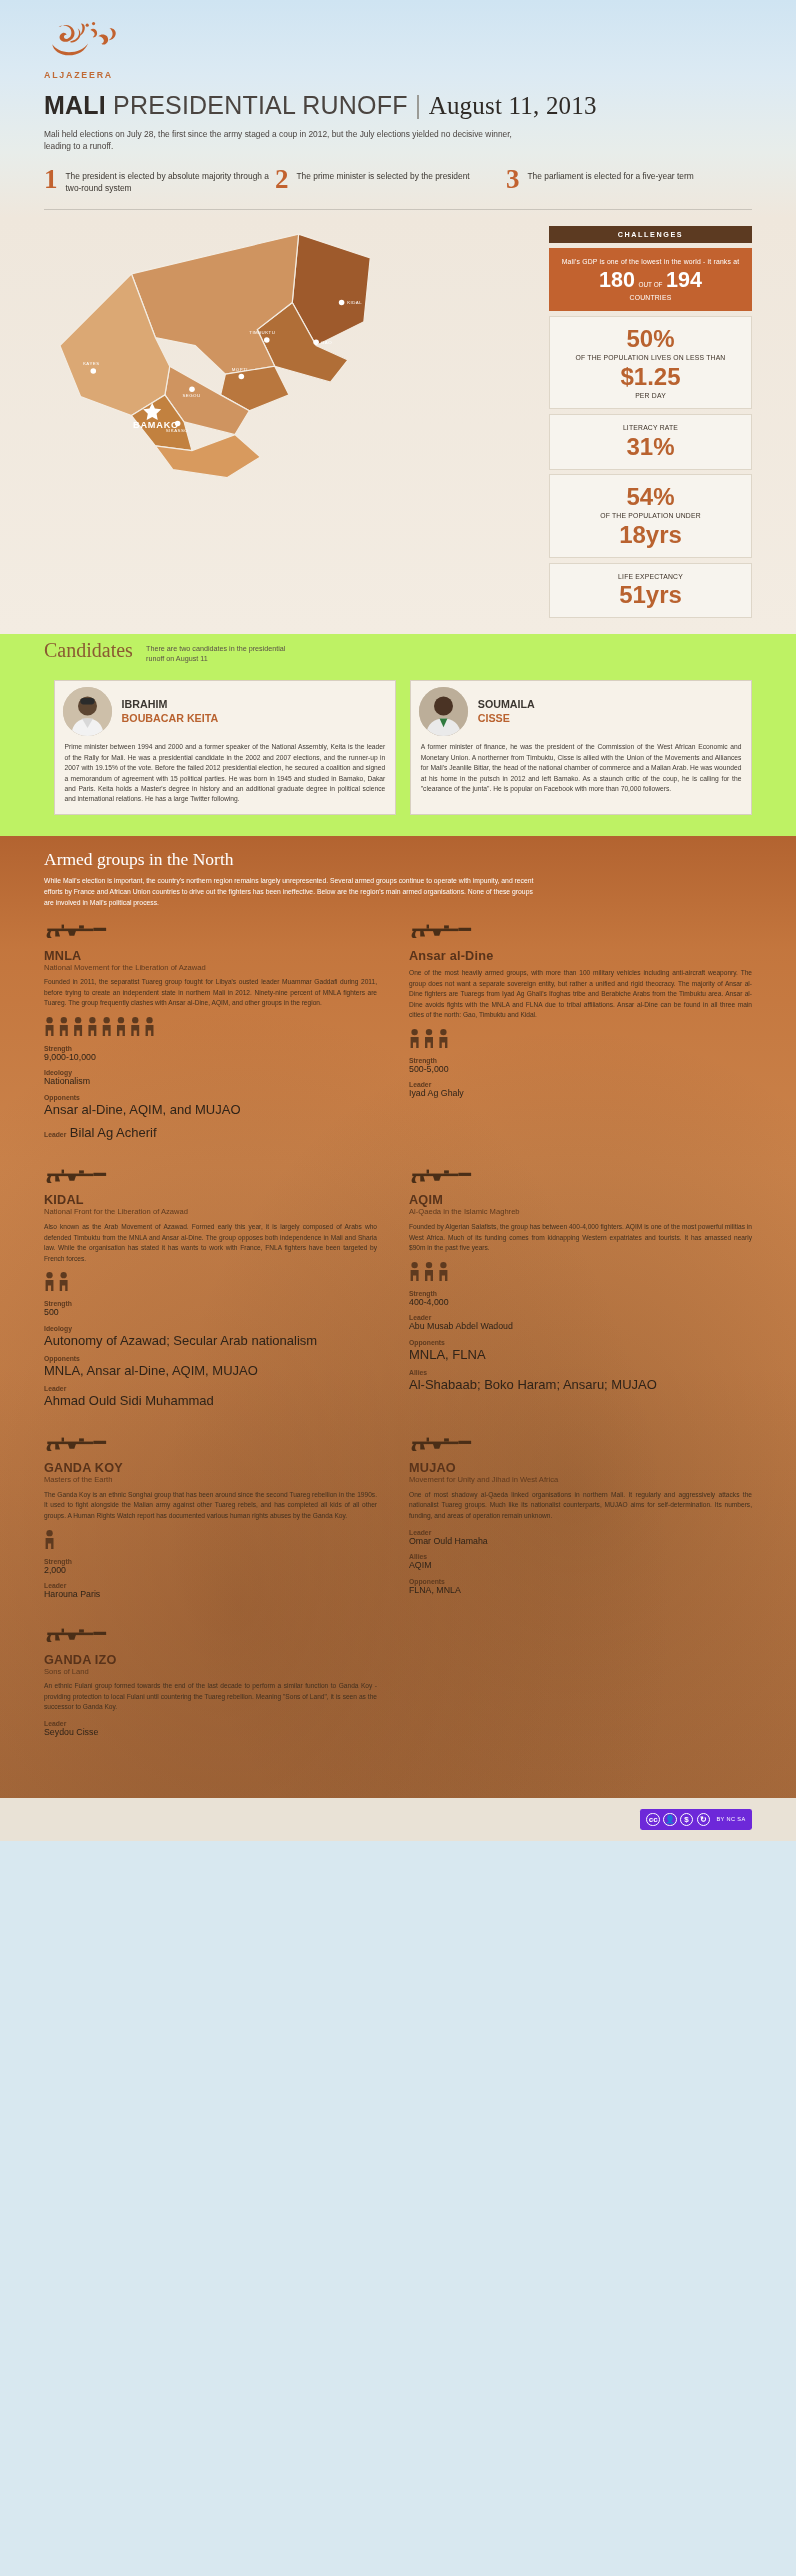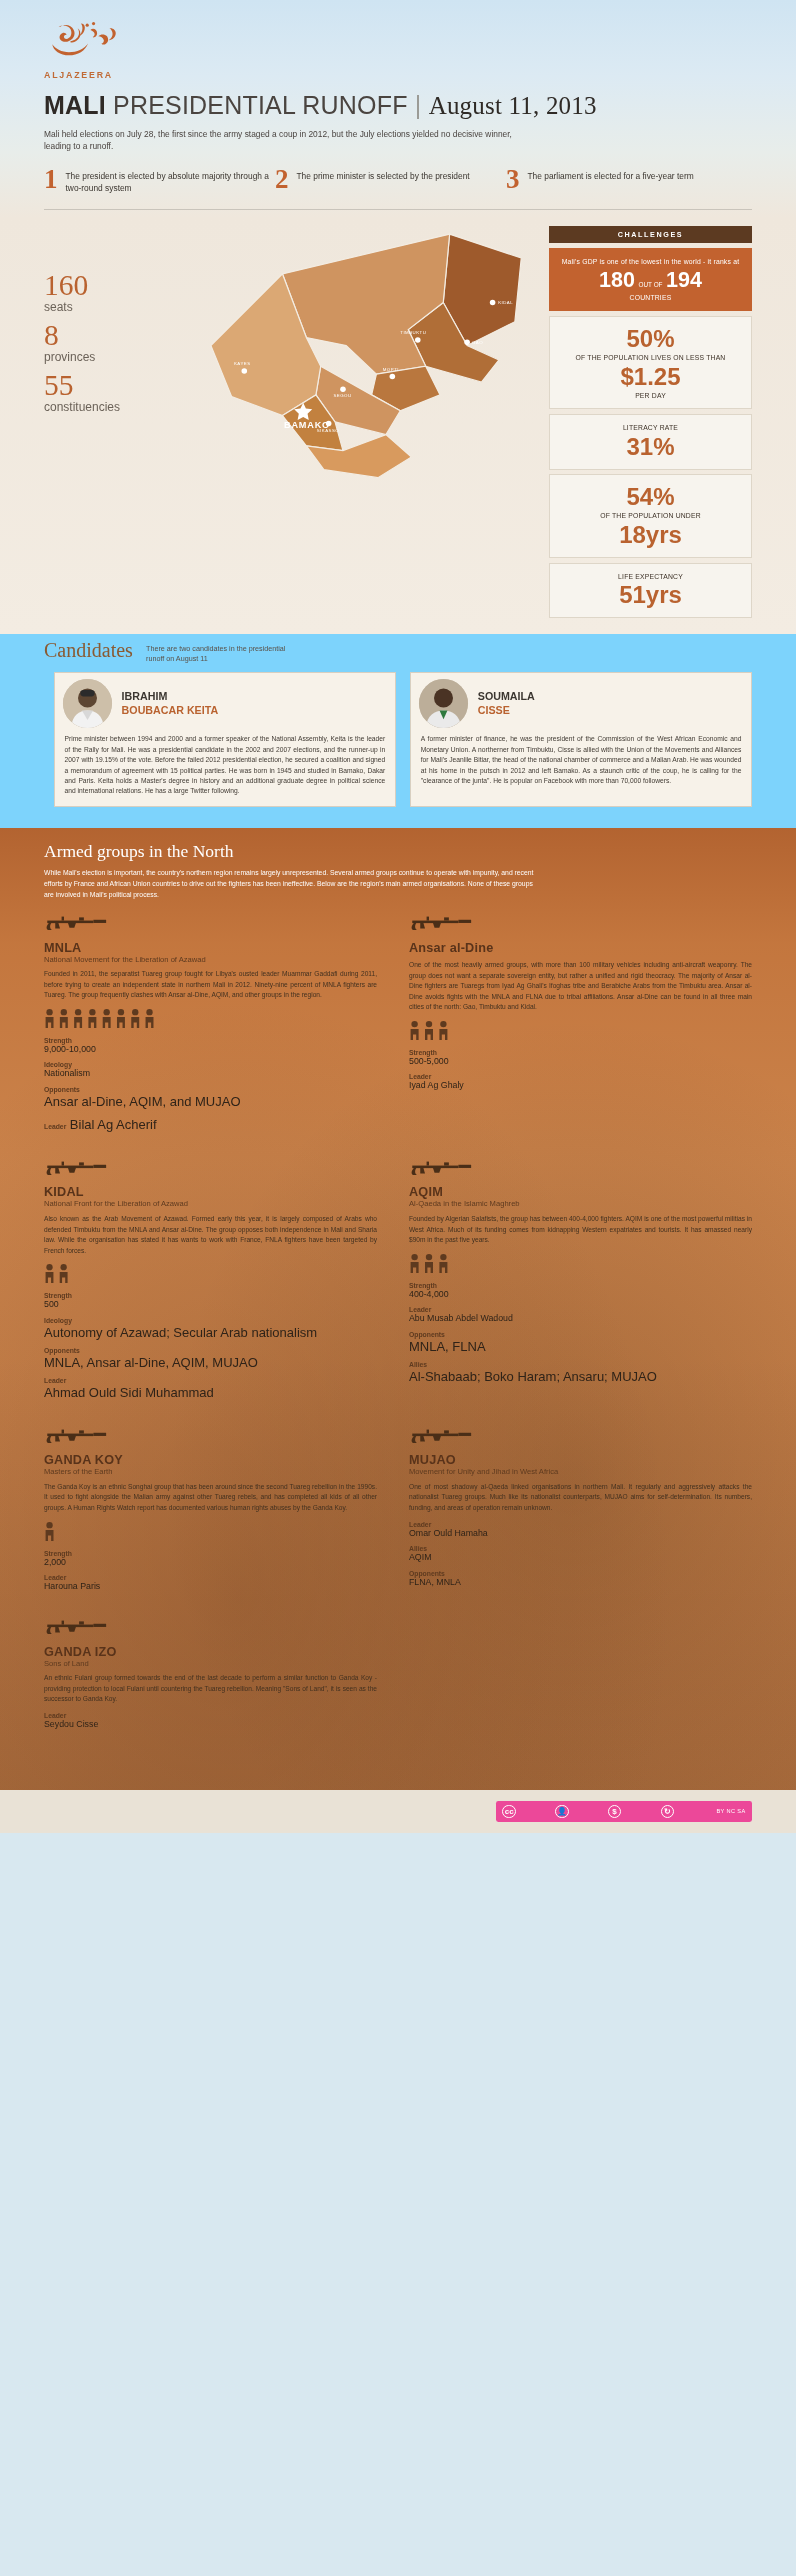--- a/index.html
+++ b/index.html
@@ -63,25 +63,25 @@
   .ch-box {
     background:#f7f4ee; border:0.8px solid #ded6c8; margin-top:4.8px; padding:8px 6.4px; text-align:center;
   }
   .ch-box.first { background:#c2622f; color:#fff; border-color:#c2622f; }
   .ch-box .sm { font-size:6.8px; line-height:1.4; letter-spacing:0.2px; }
   .ch-box .huge { font-size:21.5px; font-weight:bold; line-height:1.1; }
   .ch-box .num2 { font-size:24px; font-weight:bold; color:#b9622f; }
 
   
   .candsec {
-    background:#7dd3fc; padding: 4.8px 44px 21px 44px;
+    background:#bef264; padding: 4.8px 44px 21px 44px;
   }
   .cand-title { font-size:20px; color:#8a5a32; font-family:"Liberation Serif", serif; display:inline-block;}
   .cand-note { font-size:7.2px; color:#5a5148; display:inline-block; vertical-align:middle; margin-left:9.6px; line-height:1.4; max-width:159px;}
-  .cand-row { display:flex; gap:14.3px; margin-top:8px;padding-left:10px; }
+  .cand-row { display:flex; gap:14.3px; margin-top:16px;padding-left:10px; }
   .cand {
     flex:1; border:0.8px solid #d8cfc0; background:#f7f2e9; padding:0;
   }
   .cand-top { display:flex; align-items:center; padding:6.4px 8px; gap:9.6px; }
   .photo { width:49px; height:49px; border-radius:50%; overflow:hidden; background:#cbbfae; flex:0 0 49px;}
   .cand-name { font-size:10.7px; font-weight:bold; color:#3b3630; line-height:1.25; }
   .cand-name .second { color:#b9622f; font-weight:bold;}
   .cand-bio { font-size:6.7px; line-height:1.55; color:#403a33; padding:0 9.6px 9.6px 9.6px; text-align:justify;}
 
   
@@ -115,21 +115,21 @@
   .f { margin-bottom:5.6px; }
   .f .k { font-size:6.8px; font-weight:bold; color:#5e3a1f; }
   .f .v { font-size:13px; color:#2f2318; line-height:1.35; }
   .f .v.big { font-size:8.8px; }
 
   
   .footer {
     background:#e9e2d6; padding:11px 44px; display:flex; justify-content:flex-end; align-items:center;
   }
   .cc { display:flex; align-items:center;}
-  .cc .blk { background:#ec4899; color:#fff; display:flex; align-items:center; padding:4px 6.4px; border-radius:2.4px;gap:36px;}
+  .cc .blk { background:#6d28d9; color:#fff; display:flex; align-items:center; padding:4px 6.4px; border-radius:2.4px;}
   .cc .circ { width:13.5px; height:13.5px; border-radius:50%; border:1.3px solid #fff; margin-right:3.2px; font-size:8px; color:#fff; display:flex; align-items:center; justify-content:center; font-weight:bold;}
   .cc .lbls { font-size:5.6px; color:#fff; margin-left:3.2px; letter-spacing:0.4px;}
 </style>
 </head>
 <body>
 
 <div class="page">
 
   <div class="top">
     <div class="logo">
@@ -169,28 +169,20 @@
       <div class="step">
         <div class="num">3</div>
         <div class="txt">The parliament is elected for a five-year term</div>
       </div>
     </div>
     <div class="divider-line"></div>
   </div>
 
   <div class="mapsec">
 
-    <div class="stats-left">
-      <div class="big">160</div>
-      <div class="lbl">seats</div>
-      <div class="big">8</div>
-      <div class="lbl">provinces</div>
-      <div class="big">55</div>
-      <div class="lbl">constituencies</div>
-    </div>
 
     <div class="map-wrap">
       <svg width="382" height="255" viewBox="0 0 480 320">
 
         <g stroke="#f3ece2" stroke-width="1.5">
 
           <path d="M330 10 L420 40 L412 120 L352 150 L322 96 Z" fill="#9e5a2c"></path>
 
           <path d="M322 96 L352 150 L392 168 L370 196 L300 176 L278 130 Z" fill="#b06e37"></path>
 

